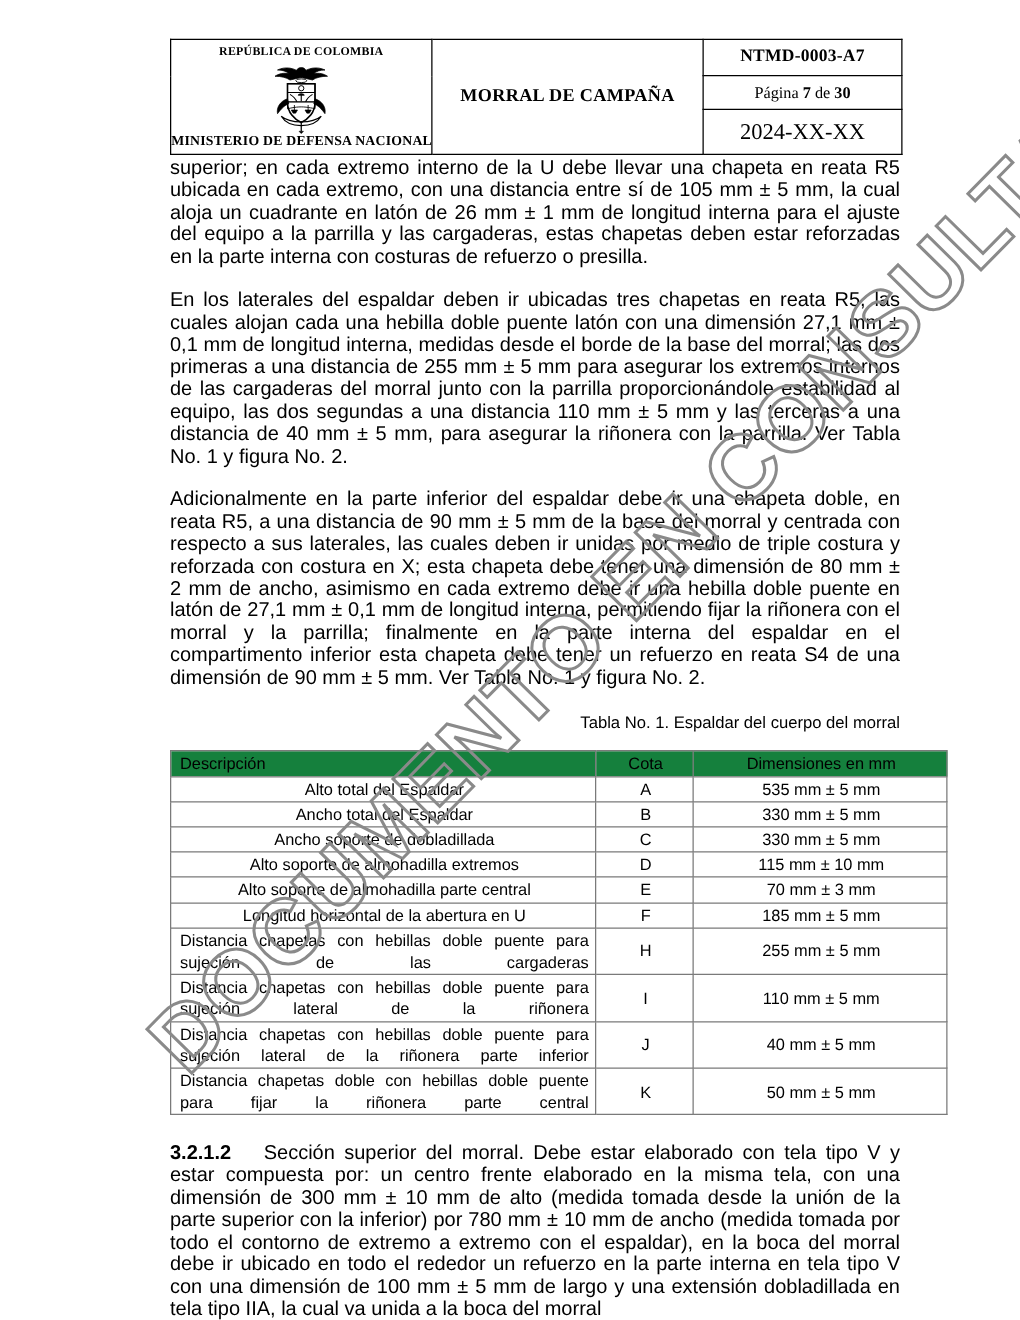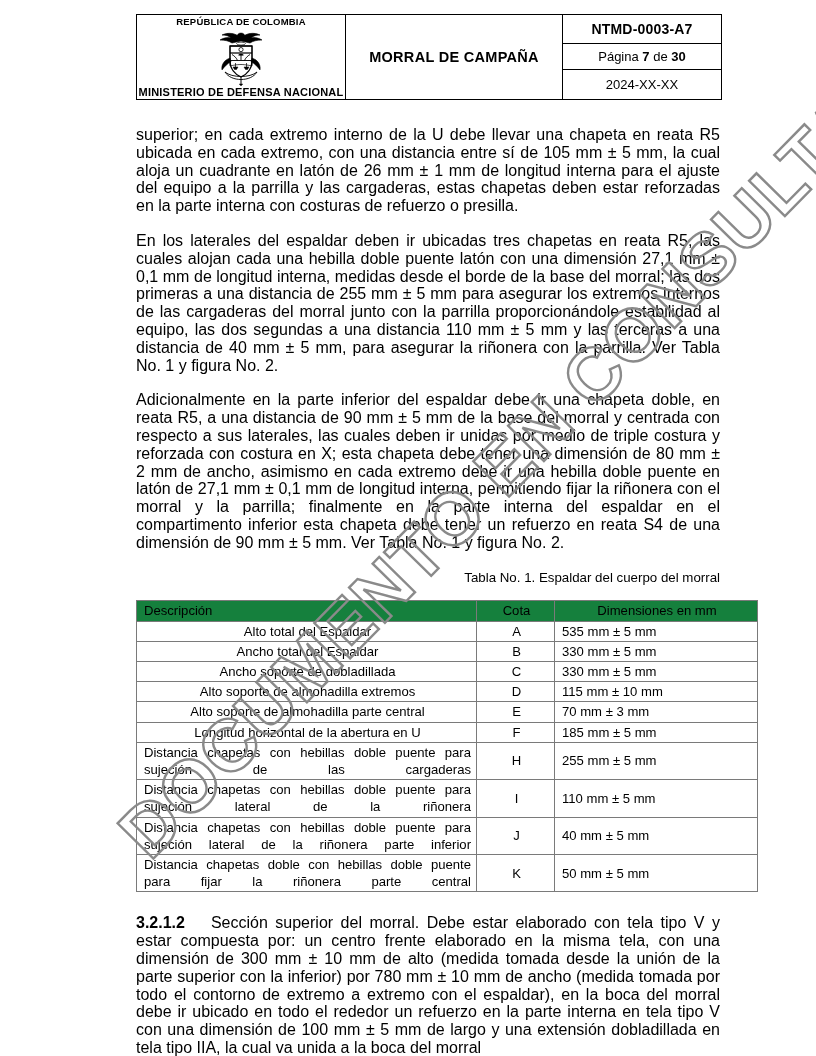--- a/index.html
+++ b/index.html
@@ -20,24 +20,25 @@
     position: absolute;
     left: 0; top: 0;
     width: 816px;
     height: 1056px;
   }
 
   
   .doc-header {
     position: absolute;
     left: 136px;
-    top: 14px;
+    top: 31px;
     width: 584px;
     border-collapse: collapse;
     table-layout: fixed;
+    font-family: Liberation Serif, serif;
   }
   .doc-header td {
     border: 1.2px solid #000;
     padding: 0;
     vertical-align: middle;
   }
   .hdr-logo-cell {
     width: 208px;
     text-align: center;
     padding: 2px 4px 3px 4px;
@@ -76,21 +77,21 @@
     font-weight: bold;
     padding: 6px 0 6px 0;
     letter-spacing: 0.2px;
   }
   .hdr-page {
     font-size: 13px;
     padding: 5px 0 5px 0;
   }
   .hdr-page b { font-weight: bold; }
   .hdr-date {
-    font-size: 13px;
+    font-size: 18px;
     padding: 7px 0 7px 0;
   }
 
   
   .content {
     position: absolute;
     left: 136px;
     top: 126px;
     width: 584px;
   }
@@ -132,21 +133,21 @@
   table.data thead th {
     background: #15803d;
     text-align: left;
   }
   table.data thead th.c-cota,
   table.data thead th.c-dim {
     text-align: center;
   }
   .c-desc { width: 327px; }
   .c-cota { width: 65px; text-align: center; }
-  .c-dim  { width: 190px; text-align: left; }
+  .c-dim  { width: 190px; text-align: center; }
   td.desc-just {
     text-align: justify;
     text-align-last: justify;
   }
   td.desc-plain { text-align: center; }
 
   
   .watermark {
     position: absolute;
     left: 0;

